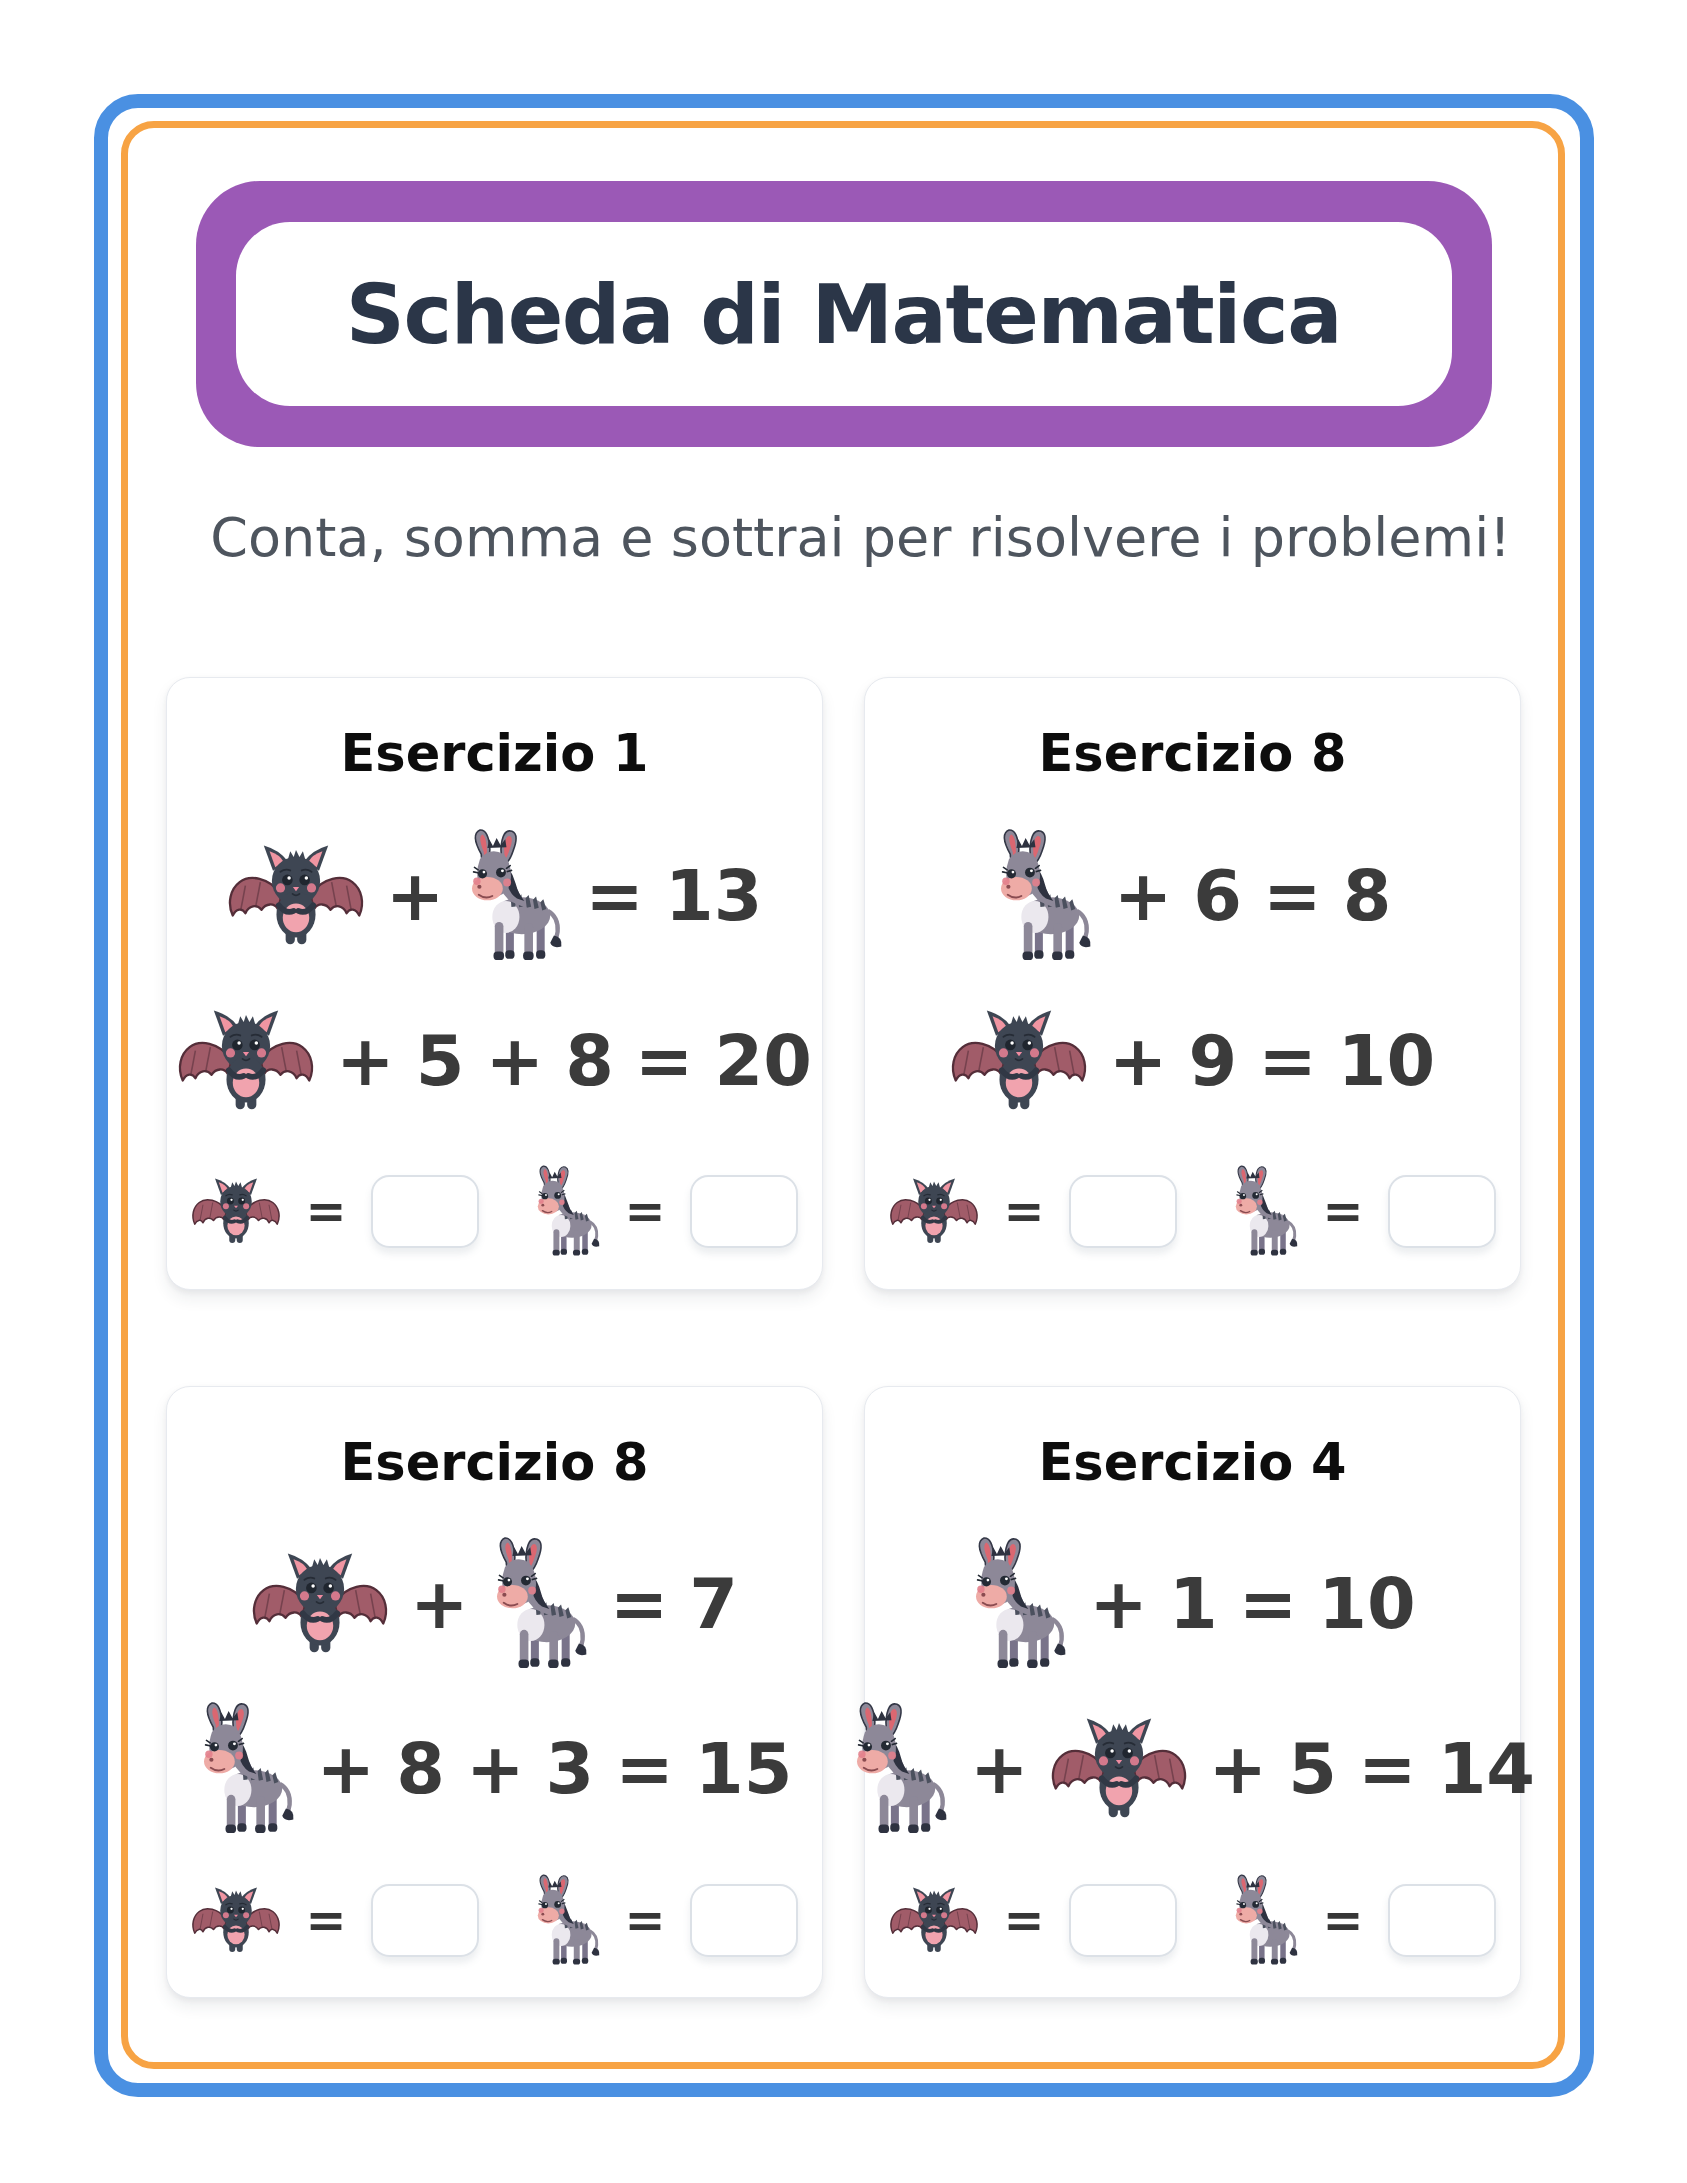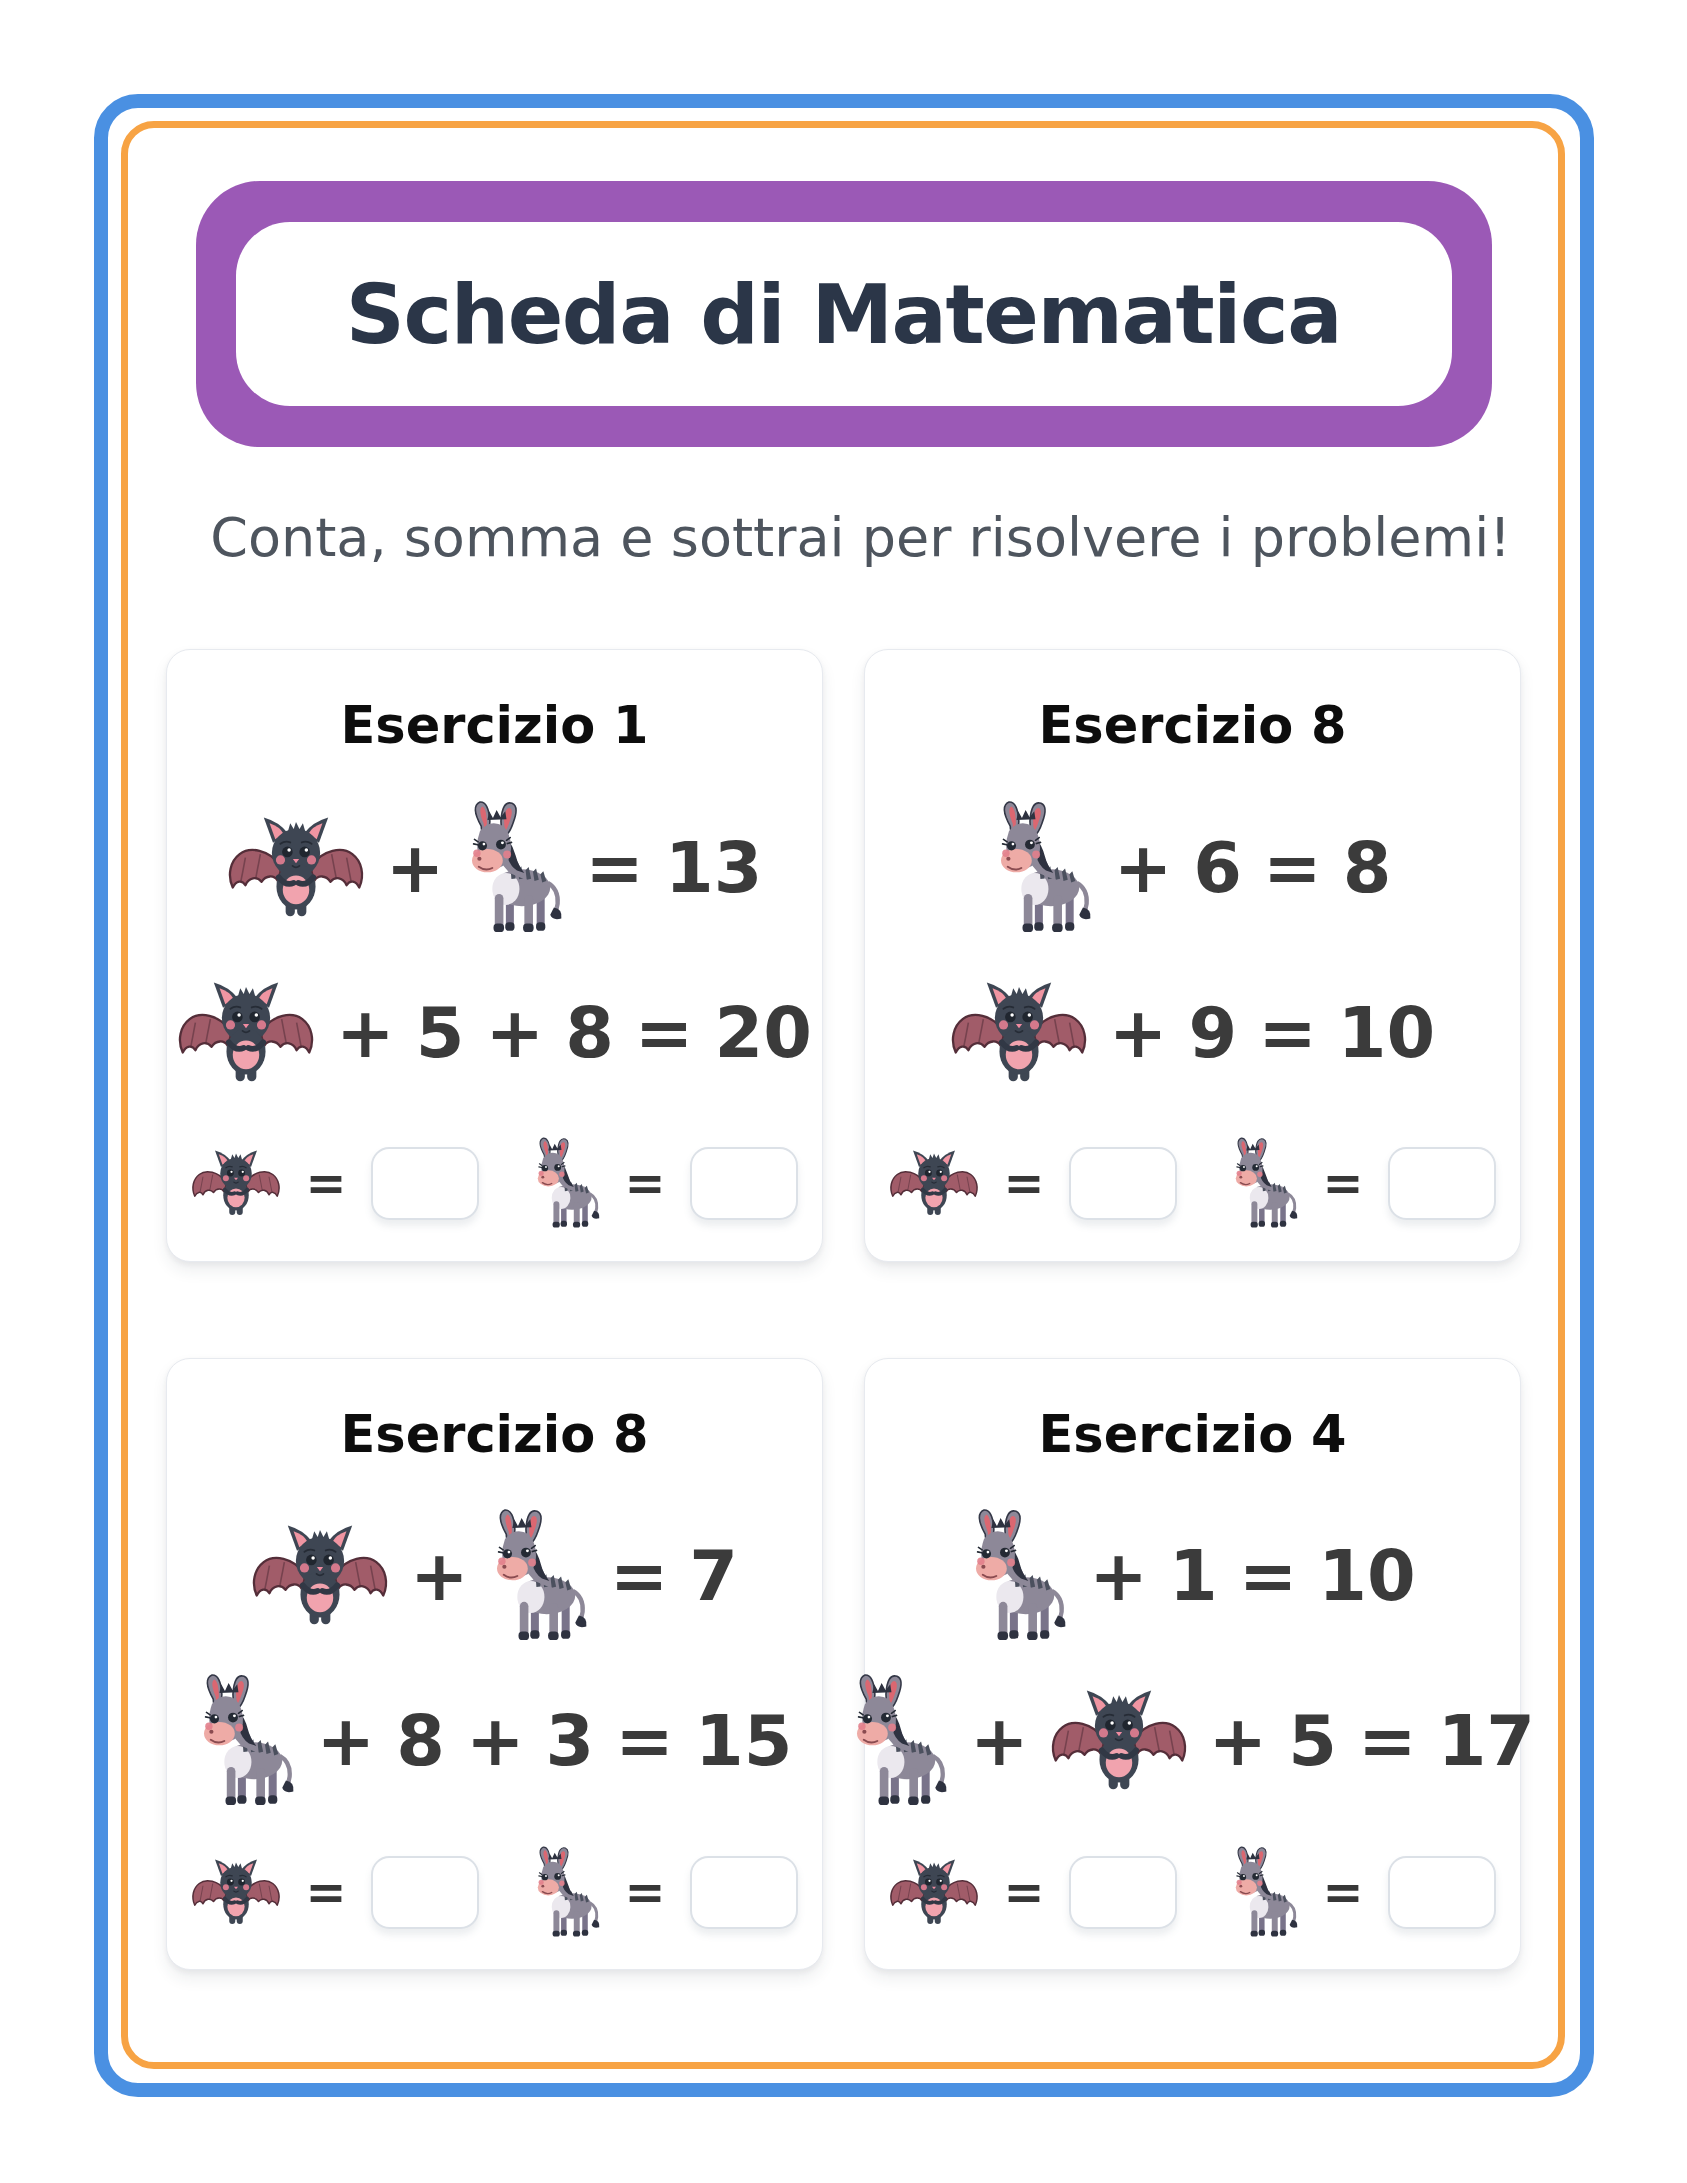--- a/index.html
+++ b/index.html
@@ -20,21 +20,21 @@
     width:100%; height:100%; background:#ffffff; border-radius:54px;
     display:flex; align-items:center; justify-content:center;
   }
   .page-title {
     margin:0; font-size:82px; font-weight:bold; color:#2b3648; letter-spacing:-1.4px; white-space:nowrap;
   }
   .subtitle {
     margin:59px 12px 0; text-align:center; font-size:54px; font-weight:400; color:#4e555e;padding-left:34px;
   }
 
-  .cards { display:flex; gap:41px; margin-top:80px; justify-content:center; }
+  .cards { display:flex; gap:41px; margin-top:108px; justify-content:center; }
   .col { display:flex; flex-direction:column; gap:96px; width:657px; }
   .card {
     box-sizing:border-box; width:657px; background:#ffffff;
     border:1.4px solid #e7eaef; border-radius:24px;
     box-shadow:0 8.3px 14.7px rgba(35,45,65,0.08), 0 2.8px 5.5px rgba(35,45,65,0.05);
     padding:46px 23px 27.6px; display:flex; flex-direction:column; align-items:center;
   }
   .card-title { margin:0 0 39px; font-size:51px; font-weight:bold; color:#0d0d0d; }
   .eq-rows { display:flex; flex-direction:column; align-items:center; width:100%; }
   .eq-row { height:147px; display:flex; align-items:center; justify-content:center; gap:21px; }
@@ -288,21 +288,21 @@
                 <svg class="icon donkey eq" viewBox="0 0 80 112">
                   <use href="#sym-donkey"></use>
                 </svg>
                 <span class="op">+</span>
                 <svg class="icon bat eq" viewBox="0 0 120 92">
                   <use href="#sym-bat"></use>
                 </svg>
                 <span class="op">+</span>
                 <span class="num">5</span>
                 <span class="op">=</span>
-                <span class="num">17</span>
+                <span class="num">14</span>
               </div>
             </div>
     <div class="answers">
               <div class="pair">
                 <svg class="icon bat sm" viewBox="0 0 120 92">
                   <use href="#sym-bat"></use>
                 </svg>
                 <span class="small-eq">=</span>
                 <div class="answer-box"></div>
               </div>

